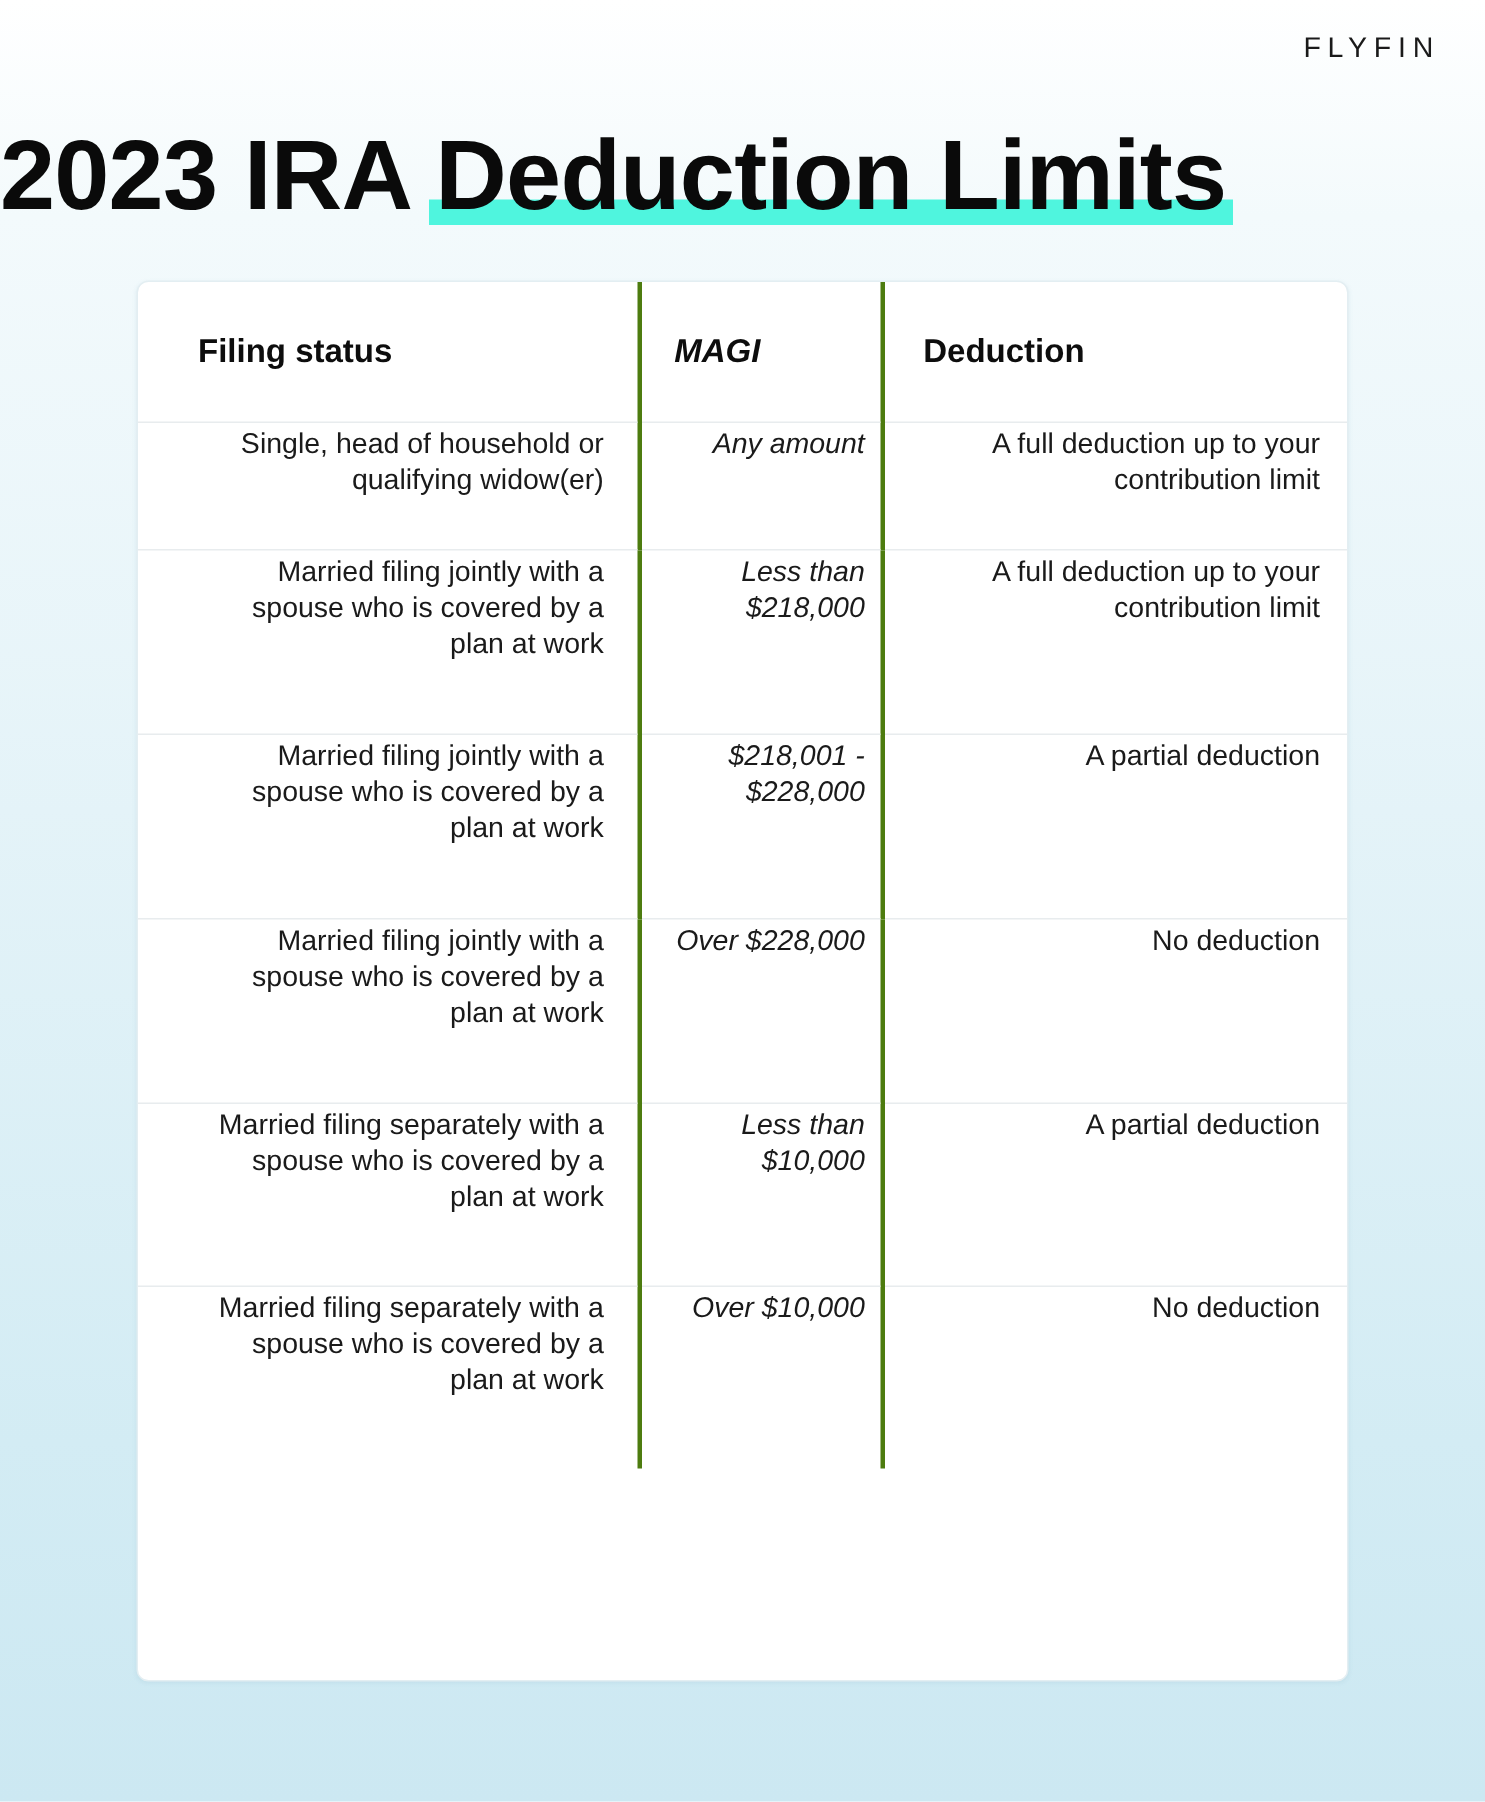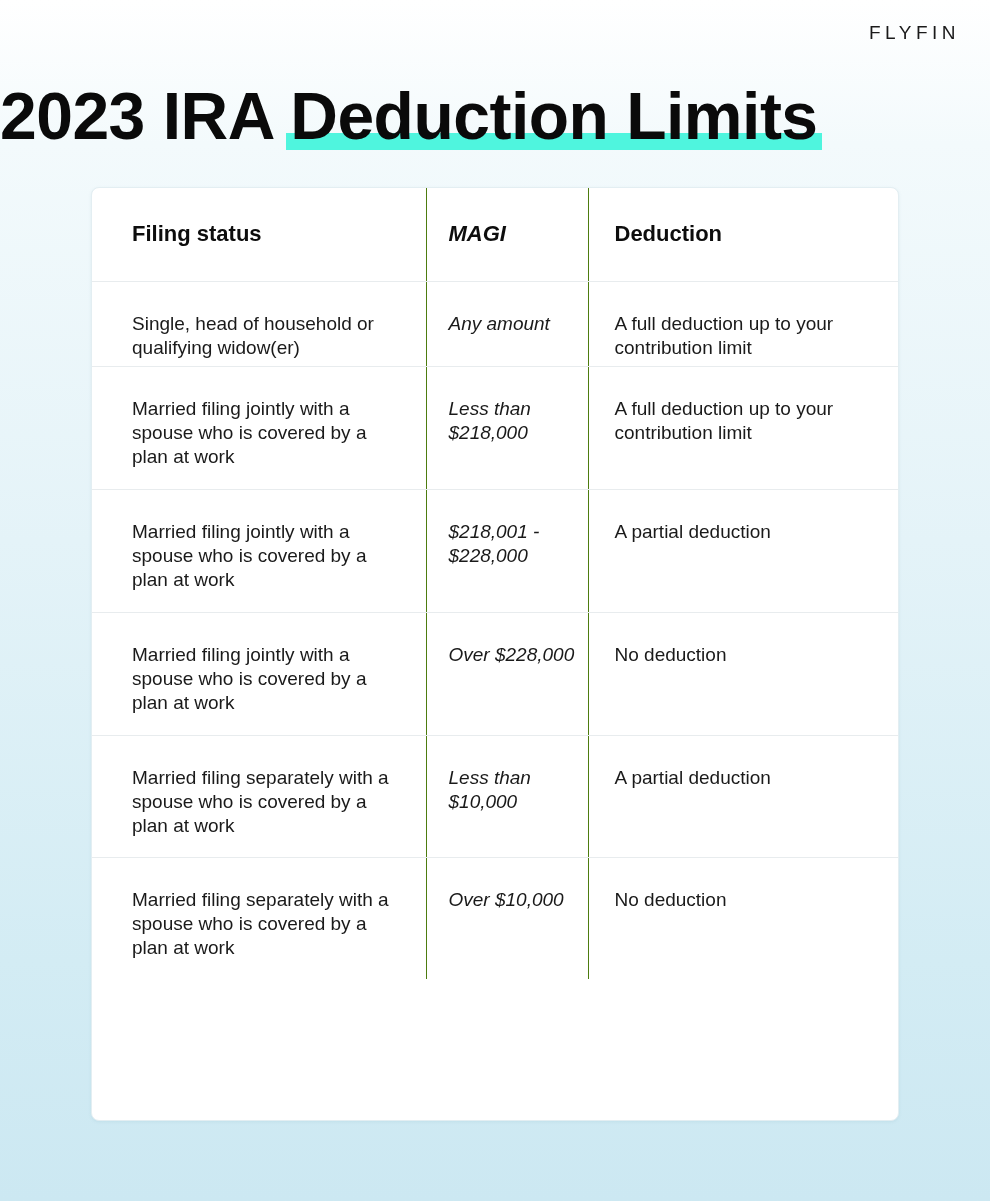--- a/index.html
+++ b/index.html
@@ -61,38 +61,39 @@
       width: 100%;
       border-collapse: collapse;
       table-layout: fixed;
     }
     col.c1 { width: 334px; }
     col.c2 { width: 162px; }
     col.c3 { width: 312px; }
     th, td {
       text-align: left;
       vertical-align: top;
-      border-right: 1px solid #4d7c0f;
+      border-right: 3px solid #4d7c0f;
       border-bottom: 1px solid #e8ecee;
     }
     th:last-child, td:last-child { border-right: none; }
     tr:last-child td { border-bottom: none; }
     th {
       font-size: 22px;
       font-weight: 700;
       height: 93px;
       vertical-align: middle;
       color: #0d0d0d;
     }
     td {
       font-size: 19px;
       line-height: 24px;
       font-weight: 400;
       color: #1a1a1a;
-      padding-top: 30px;
+      padding-top: 3px;
+      text-align: right;
     }
     th.col1, td.col1 { padding-left: 40px; padding-right: 22px; }
     th.col2, td.col2 { padding-left: 22px; padding-right: 10px; font-style: italic; }
     th.col3, td.col3 { padding-left: 26px; padding-right: 20px; }
     tr.r1 td { height: 85px; }
     tr.r2 td { height: 142px; }
     tr.r3 td { height: 123px; }
     tr.r4 td { height: 123px; }
     tr.r5 td { height: 123px; }
     tr.r6 td { height: 122px; }

